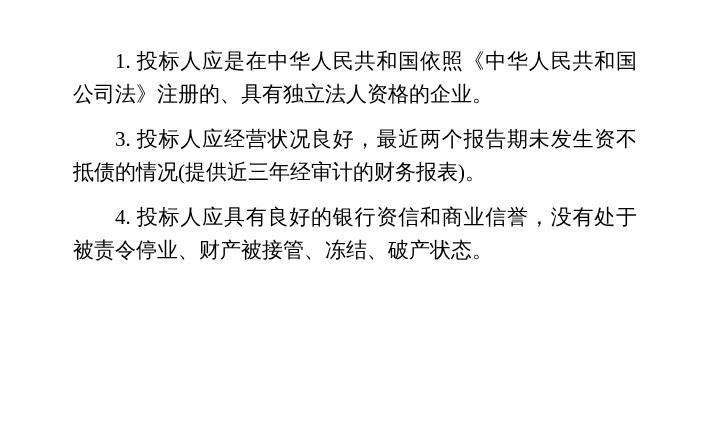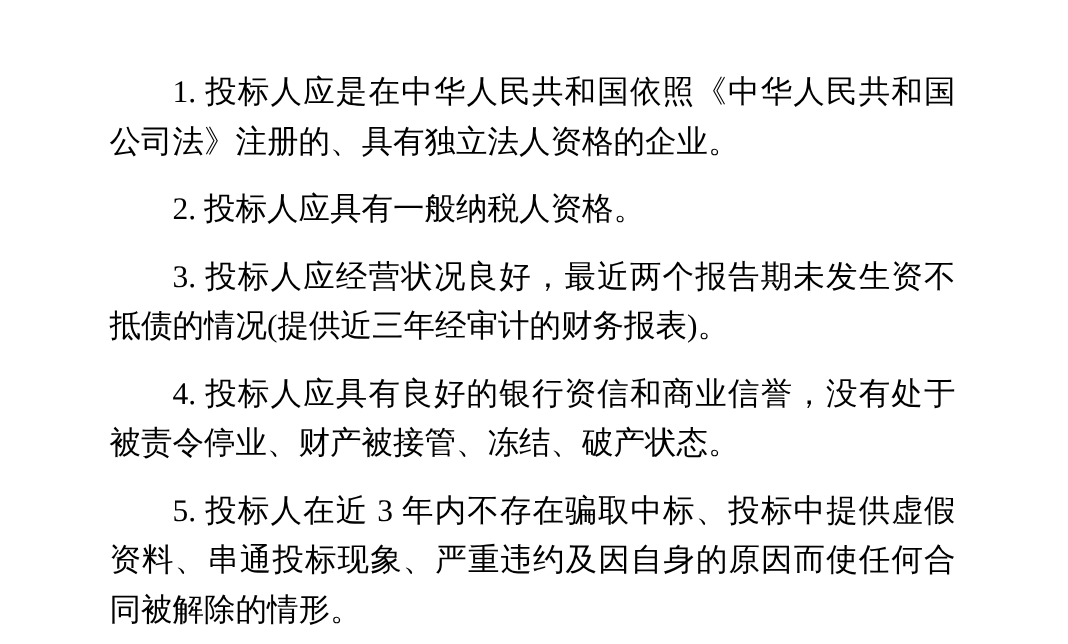--- a/index.html
+++ b/index.html
@@ -34,18 +34,16 @@
   p.doc-paragraph:last-child {
     margin-bottom: 0;
   }
 </style>
 </head>
 <body>
 
 <div class="page">
   <div class="doc-body">
     <p class="doc-paragraph">1. 投标人应是在中华人民共和国依照《中华人民共和国公司法》注册的、具有独立法人资格的企业。</p>
-    <p class="doc-paragraph">2. 投标人应具有一般纳税人资格。</p>
     <p class="doc-paragraph">3. 投标人应经营状况良好，最近两个报告期未发生资不抵债的情况(提供近三年经审计的财务报表)。</p>
     <p class="doc-paragraph">4. 投标人应具有良好的银行资信和商业信誉，没有处于被责令停业、财产被接管、冻结、破产状态。</p>
-    <p class="doc-paragraph">5. 投标人在近 3 年内不存在骗取中标、投标中提供虚假资料、串通投标现象、严重违约及因自身的原因而使任何合同被解除的情形。</p>
   </div>
 </div>
 
 </body></html>

